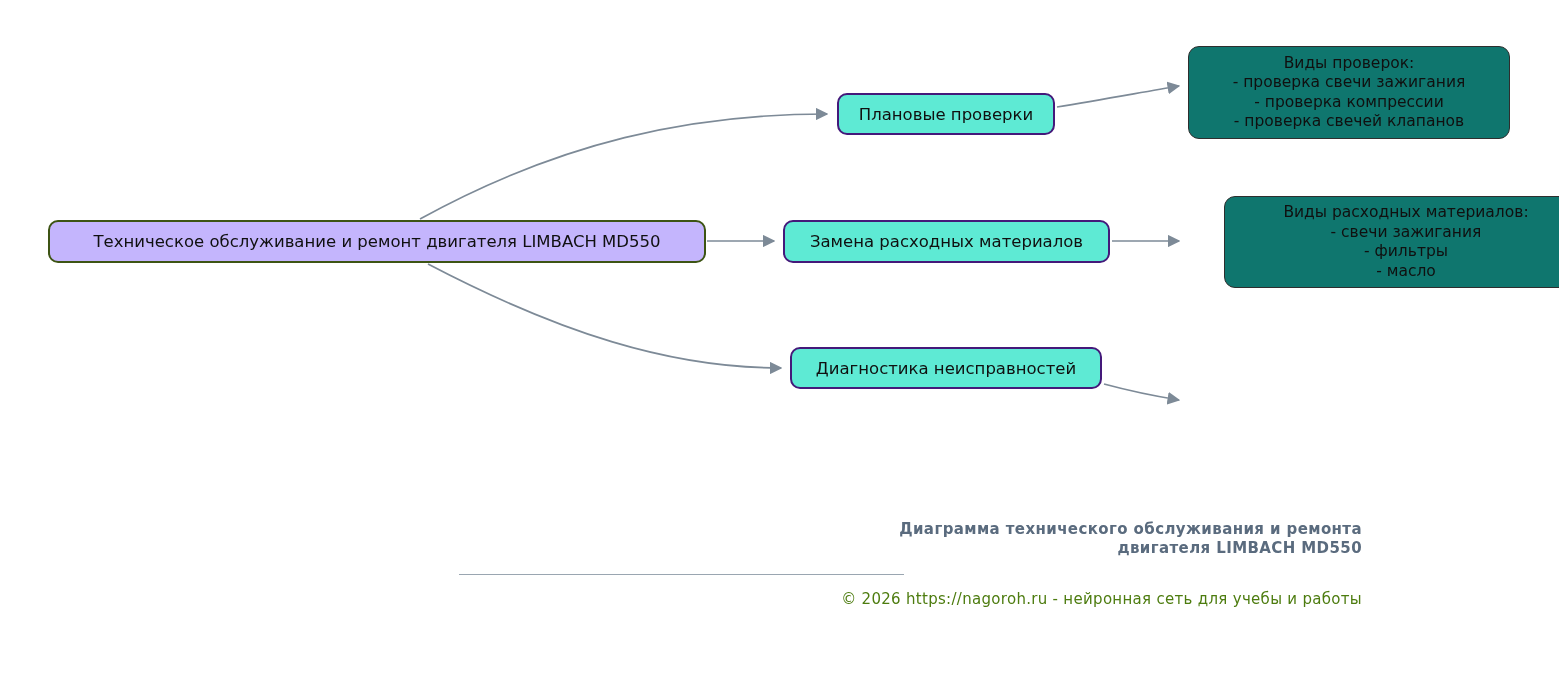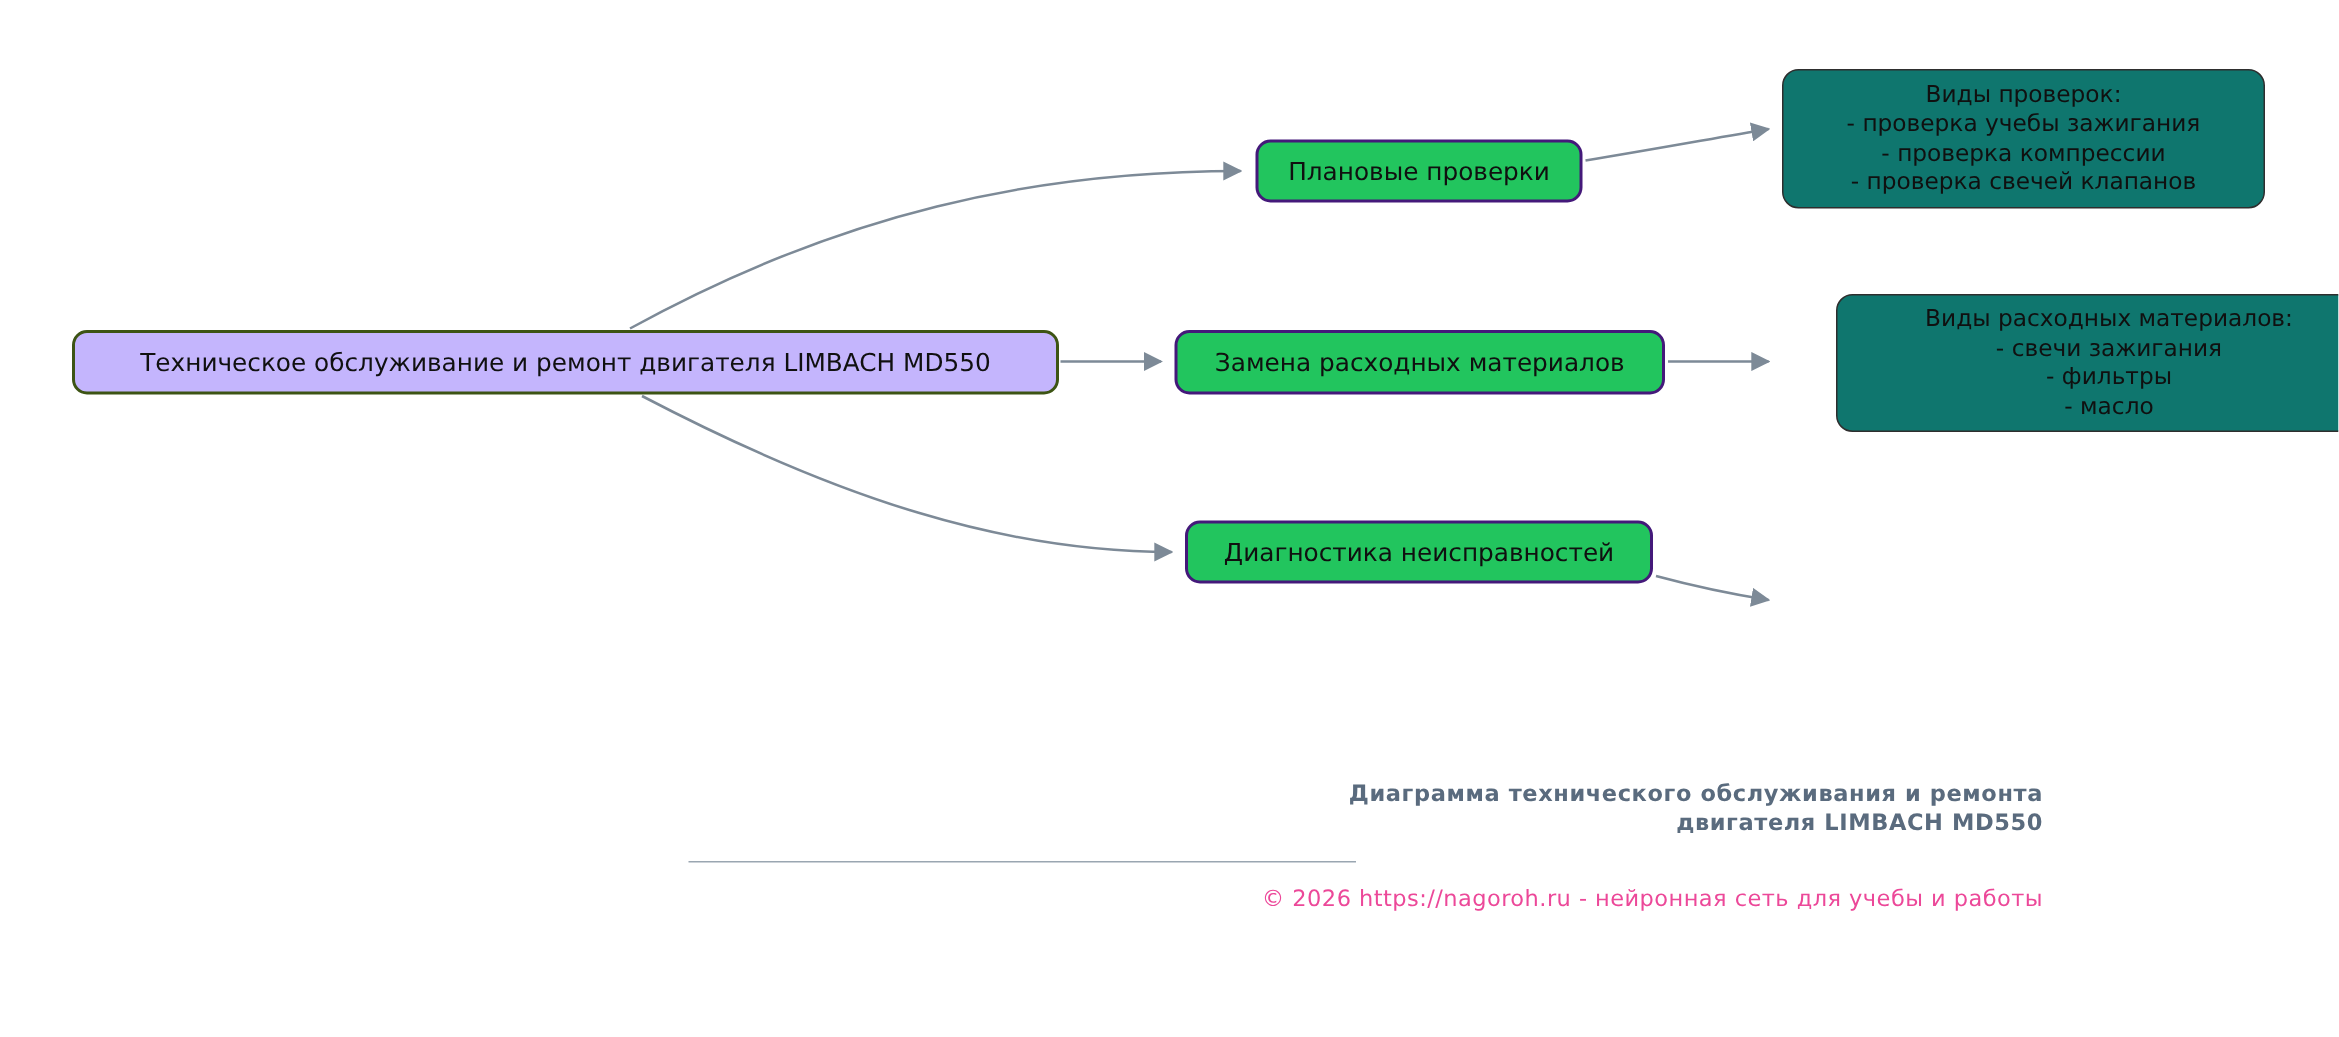--- a/index.html
+++ b/index.html
@@ -35,21 +35,21 @@
   }
 
   .node-root {
     left: 48px; top: 220px;
     width: 658px; height: 43px;
     background: #c4b5fd;
     border: 2px solid #3d5414;
   }
 
   .node-branch {
-    background: #22c55e;
+    background: #5eead4;
     border: 2px solid #44197a;
   }
 
   .node-branch-1 { left: 837px; top: 93px;  width: 218px; height: 42px; }
   .node-branch-2 { left: 783px; top: 220px; width: 327px; height: 43px; }
   .node-branch-3 { left: 790px; top: 347px; width: 312px; height: 42px; }
 
   .detail-box {
     position: absolute;
     background: #0f766e;
@@ -90,21 +90,21 @@
   .footer-rule {
     width: 445px;
     height: 0;
     border-top: 1px solid #9aa6b1;
     margin: 16px auto 0 auto;
   }
 
   .footer-copy {
     margin-top: 15px;
     font-size: 15px;
-    color: #ec4899;
+    color: #4d7c0f;
     letter-spacing: 0.3px;
   }
 </style>
 </head>
 <body>
 
 <div class="canvas">
 
   <svg class="arrows-layer" width="1559" height="691" viewBox="0 0 1559 691" xmlns="http://www.w3.org/2000/svg">
     <defs>
@@ -133,21 +133,21 @@
   <div class="node node-branch node-branch-3">
     <span>Диагностика неисправностей</span>
   </div>
 
   <div class="node node-branch node-branch-2">
     <span>Замена расходных материалов</span>
   </div>
 
   <div class="detail-box detail-box-1">
     <div class="detail-line">Виды проверок:</div>
-    <div class="detail-line">- проверка учебы зажигания</div>
+    <div class="detail-line">- проверка свечи зажигания</div>
     <div class="detail-line">- проверка компрессии</div>
     <div class="detail-line">- проверка свечей клапанов</div>
   </div>
 
   <div class="detail-box detail-box-2">
     <div class="detail-line">Виды расходных материалов:</div>
     <div class="detail-line">- свечи зажигания</div>
     <div class="detail-line">- фильтры</div>
     <div class="detail-line">- масло</div>
   </div>

